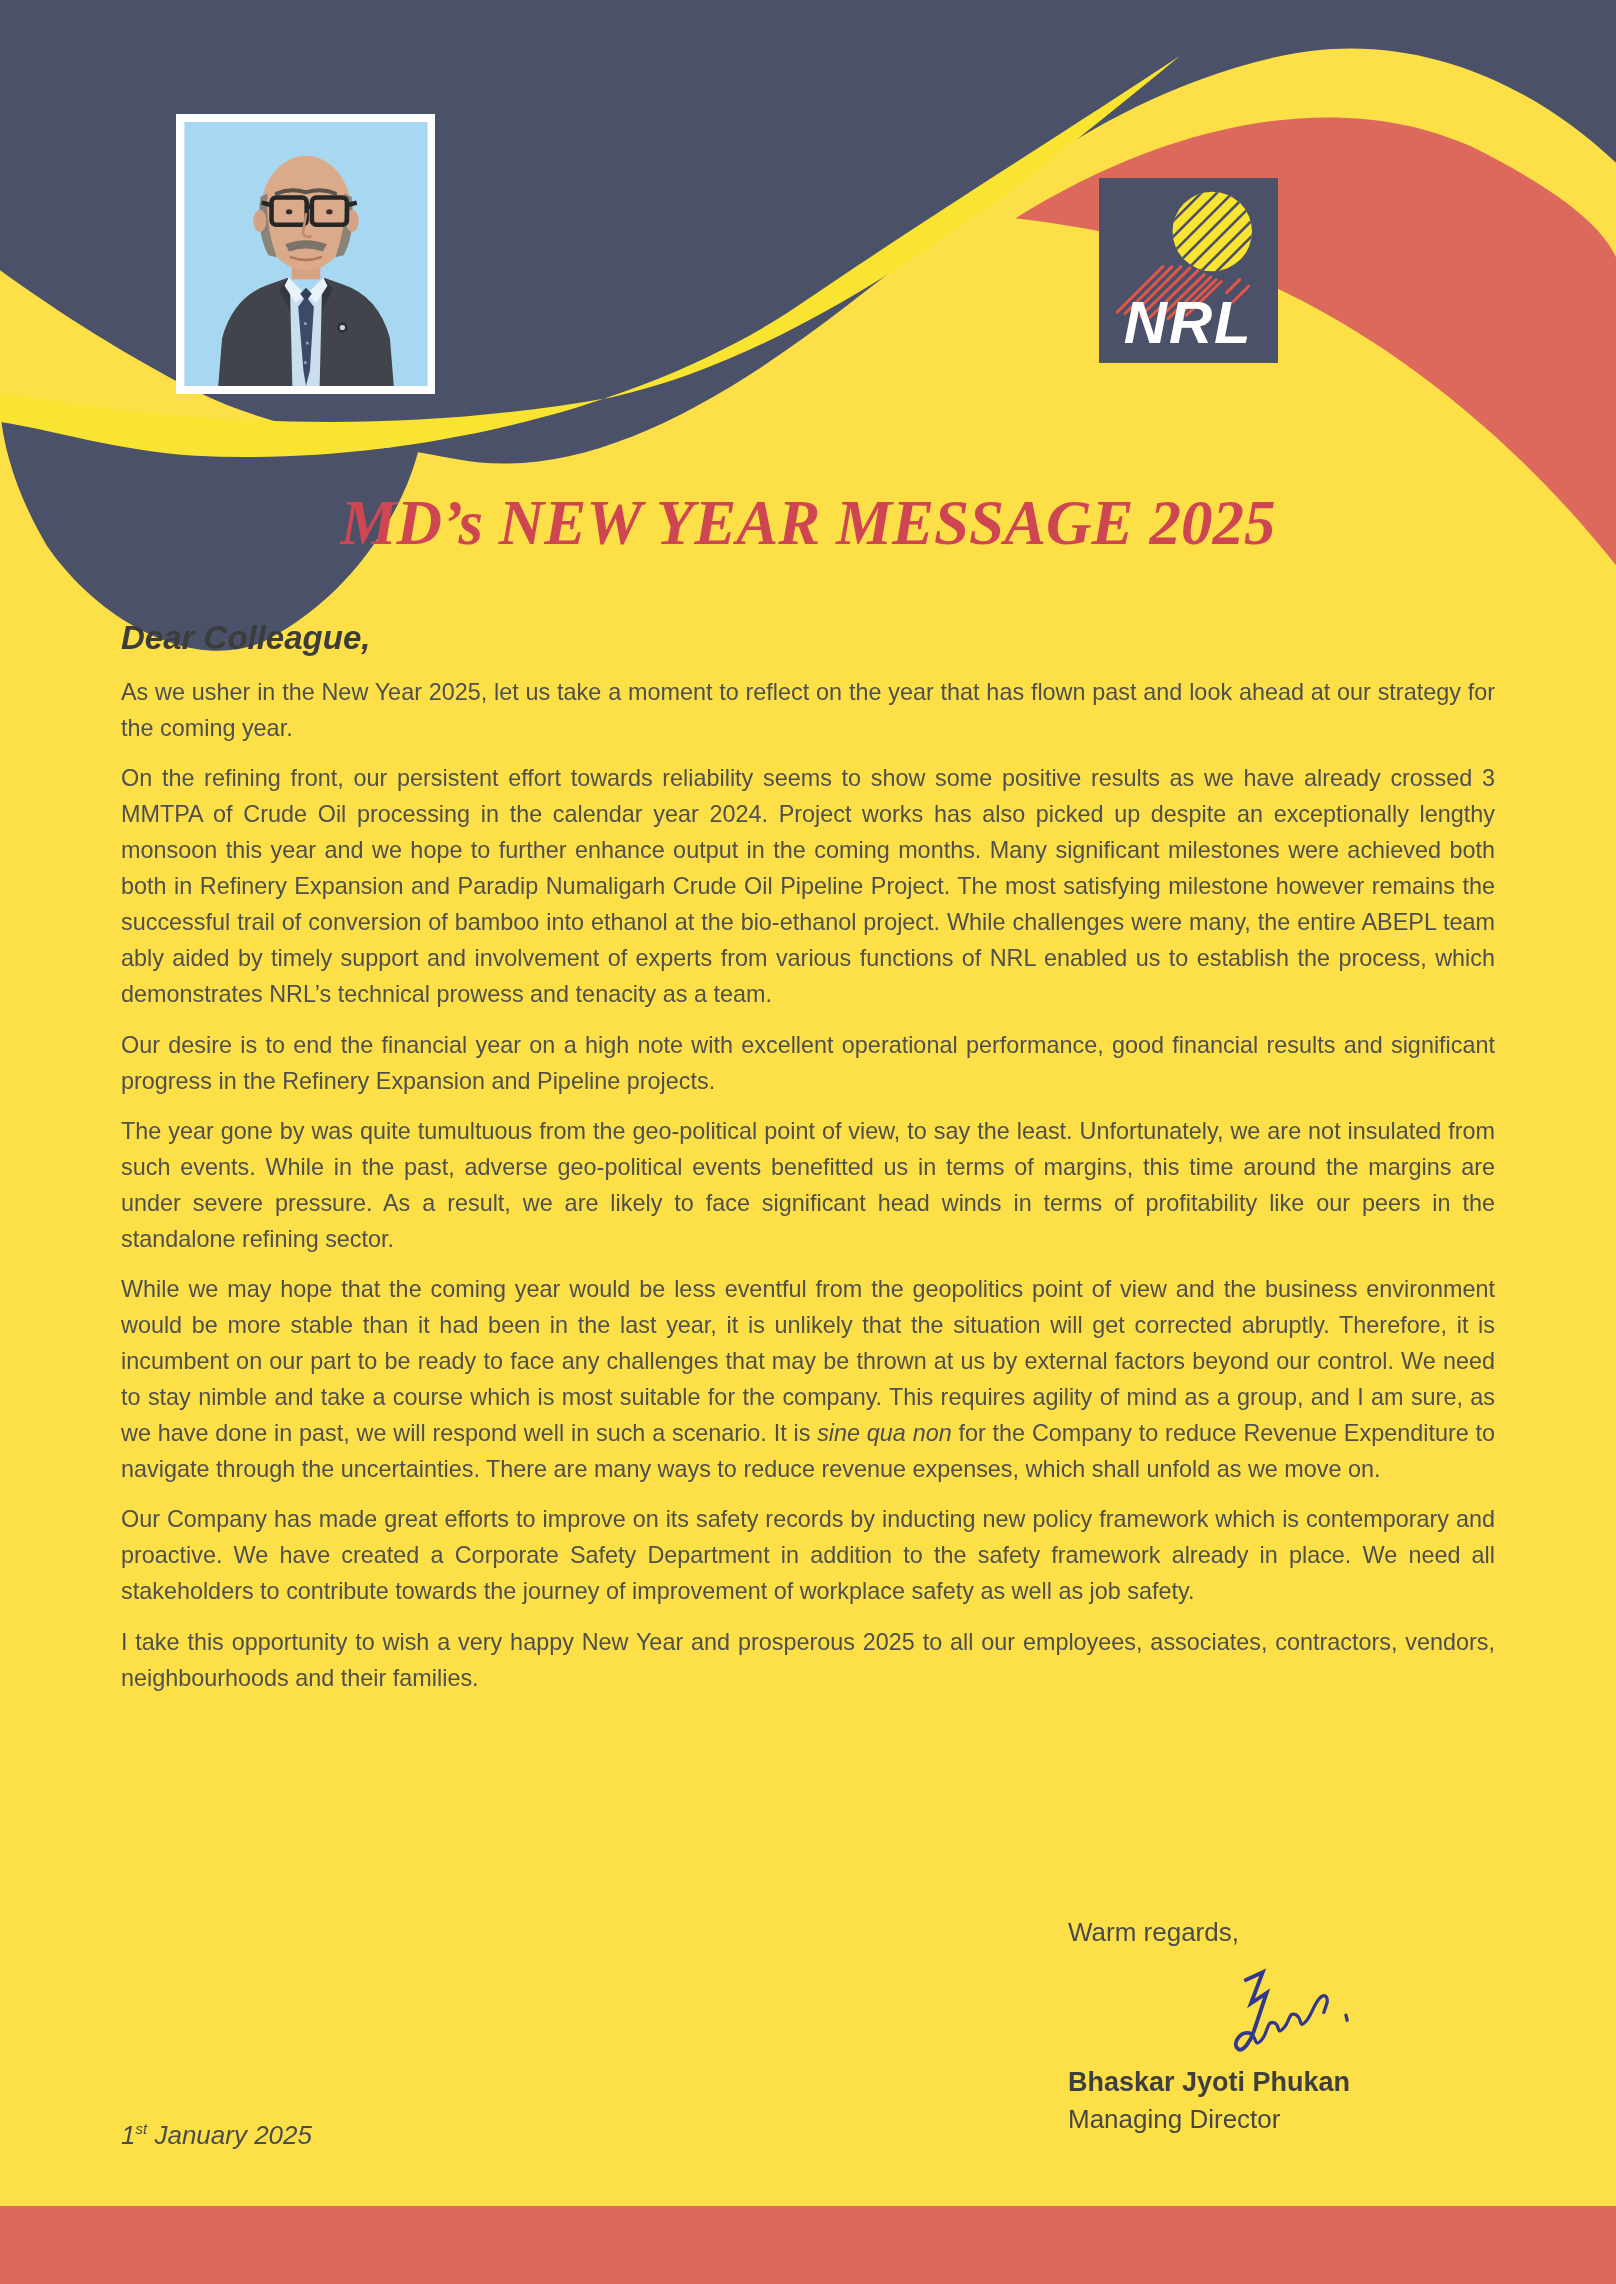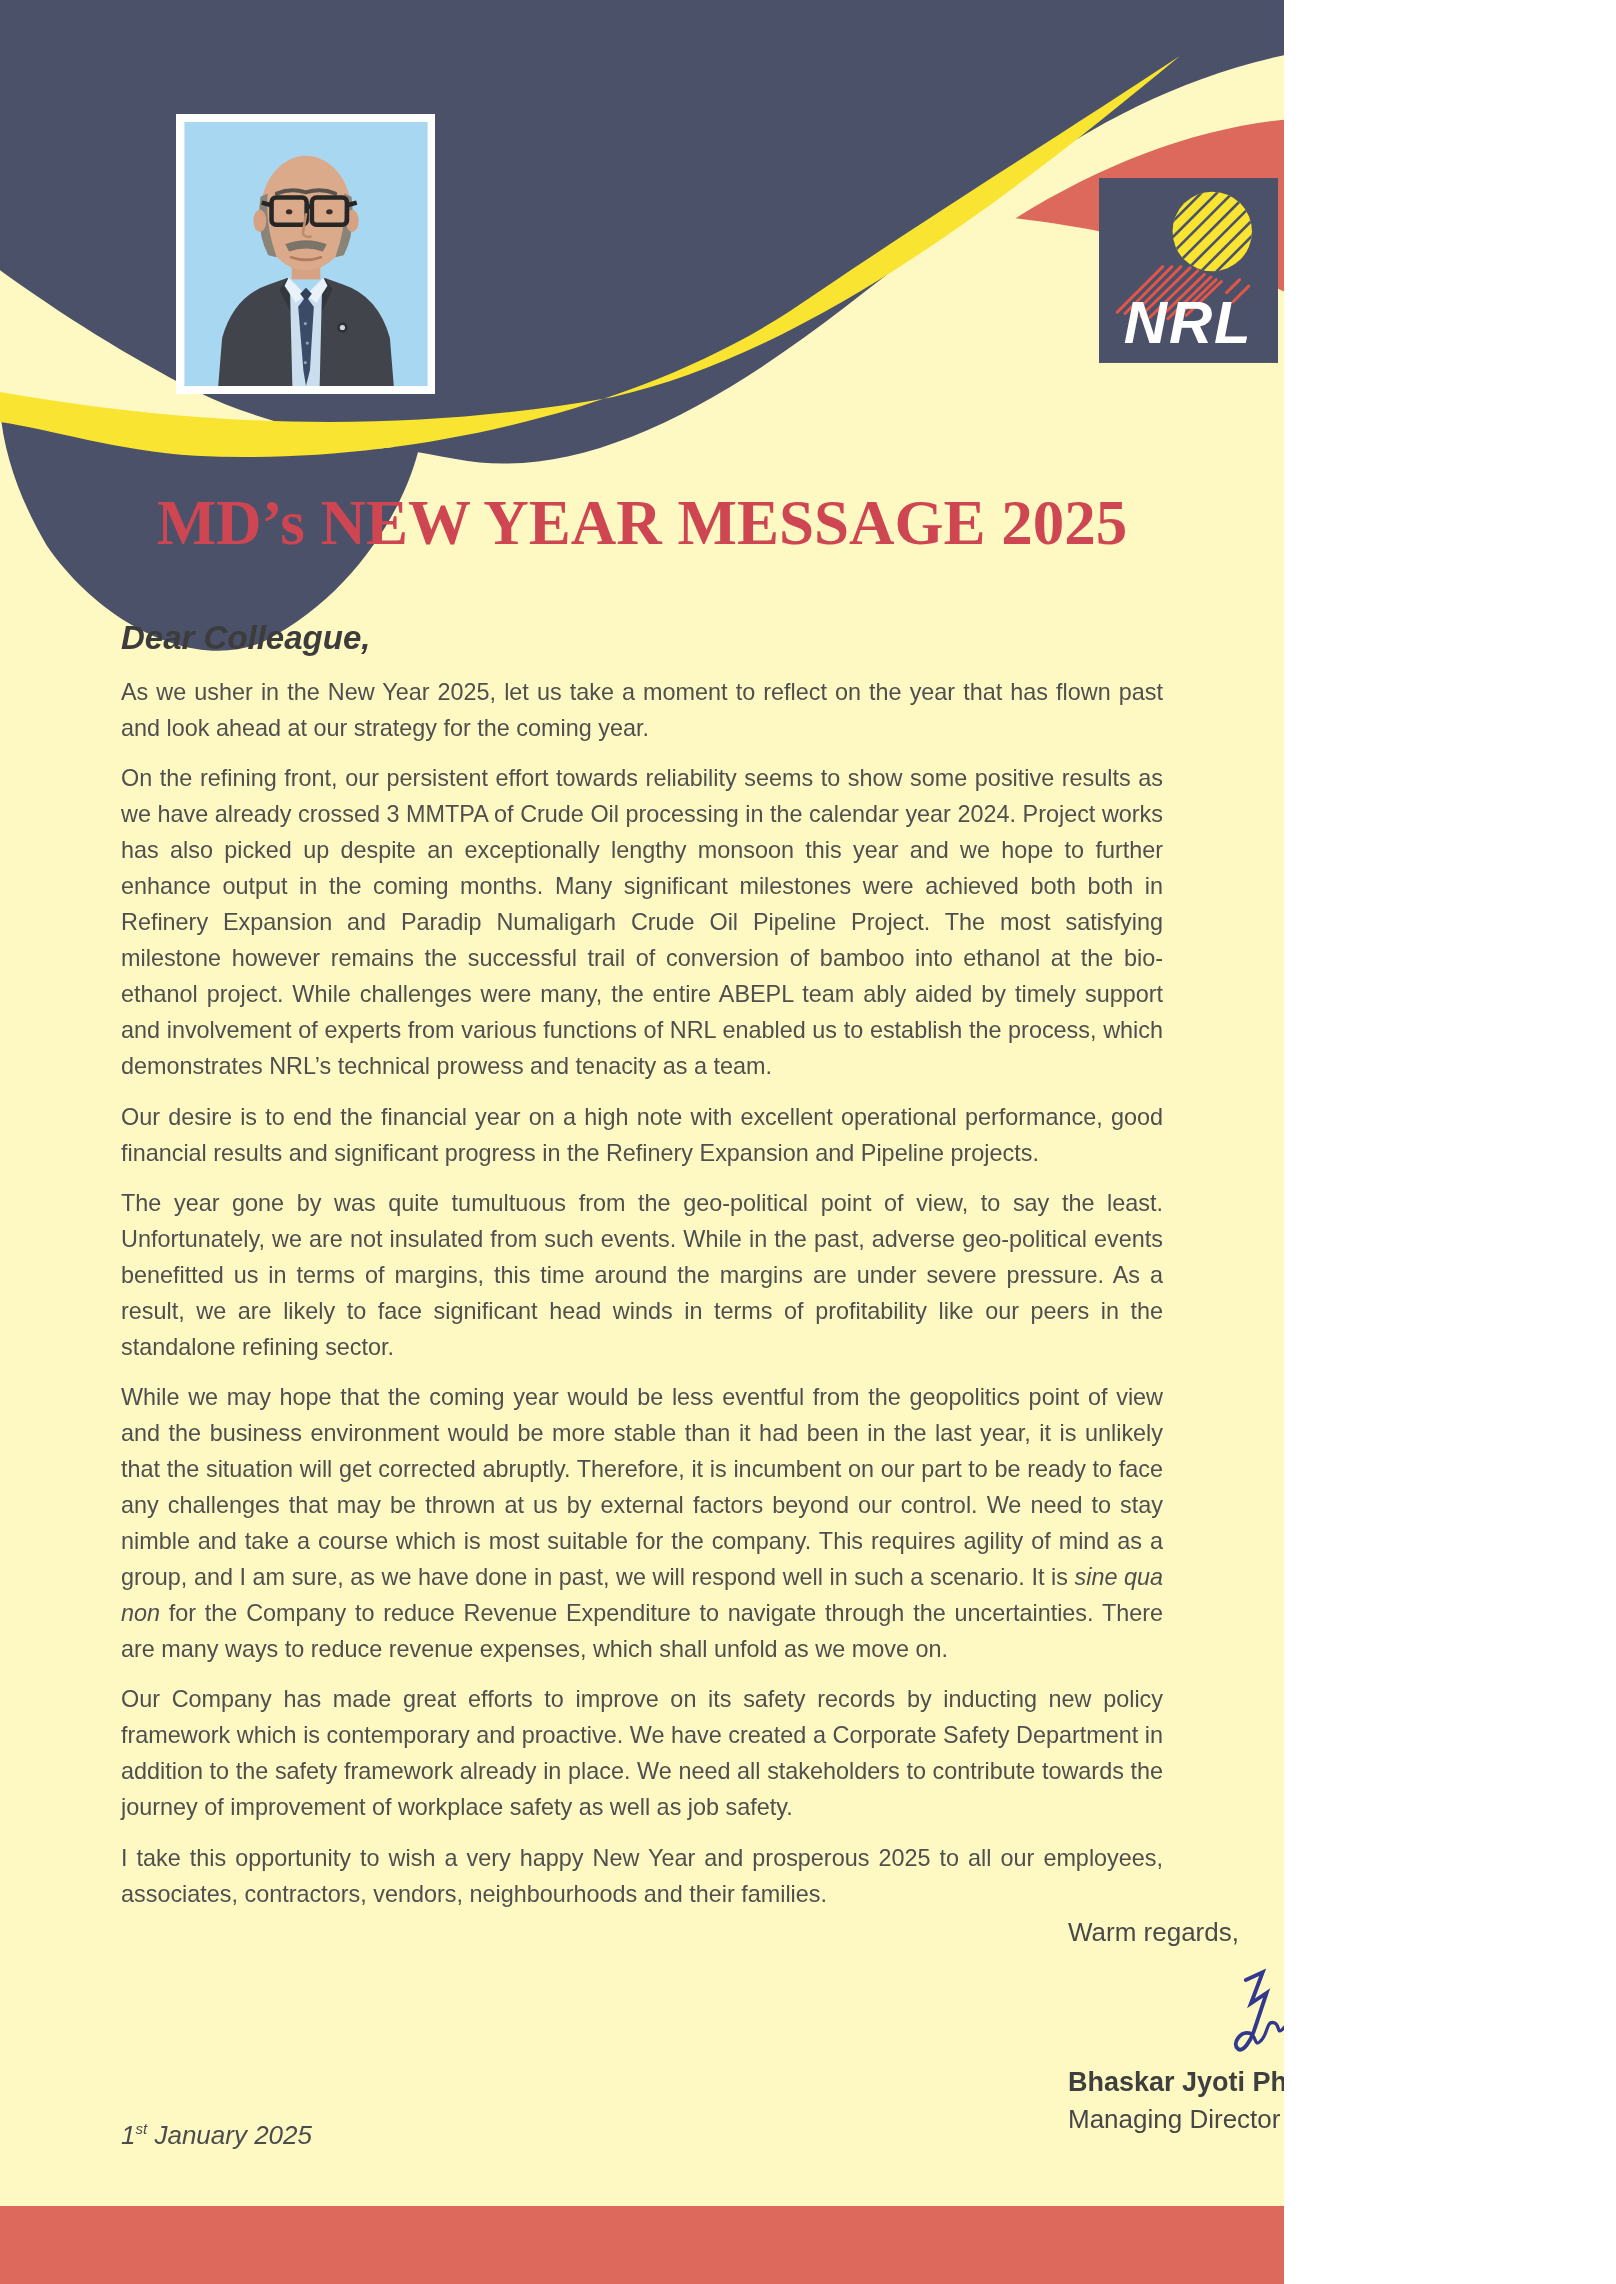--- a/index.html
+++ b/index.html
@@ -1,34 +1,34 @@
 <!DOCTYPE html>
 <html style="font-size:10.4px"><head>
 <meta charset="utf-8">
 <style>
   html,body{margin:0;padding:0;background:#ffffff;}
   .page{
     position:relative;
-    width:1284px;height:2284px;
-    background:#fef9c3;
+    width:1616px;height:2284px;
+    background:#fde047;
     overflow:hidden;
     font-family:"Liberation Sans", sans-serif;
   }
   .header-art{position:absolute;top:0;left:0;pointer-events:none;}
   .md-photo-frame{
     position:absolute;left:176px;top:114px;width:259px;height:280px;
     background:#ffffff;box-sizing:border-box;padding:7.8px;
   }
   .md-photo-frame svg{display:block;width:244px;height:264px;}
   .nrl-logo{position:absolute;left:1099px;top:178px;width:179px;height:185px;}
   .letter-title{
     position:absolute;left:0;right:0;top:487px;
     text-align:center;
     font-family:"Liberation Serif", serif;
-    font-weight:700;
+    font-style:italic;font-weight:700;
     font-size:63px;letter-spacing:0px;
     color:#cf4653;
   }
   .letter-body{
     position:absolute;left:121px;right:121px;top:620px;
     color:#4f4f4f;font-size:23.4px;line-height:36px;
   }
   .salutation{
     font-weight:700;font-style:italic;font-size:33px;color:#3c3c3c;
     margin:0 0 18px 0;

